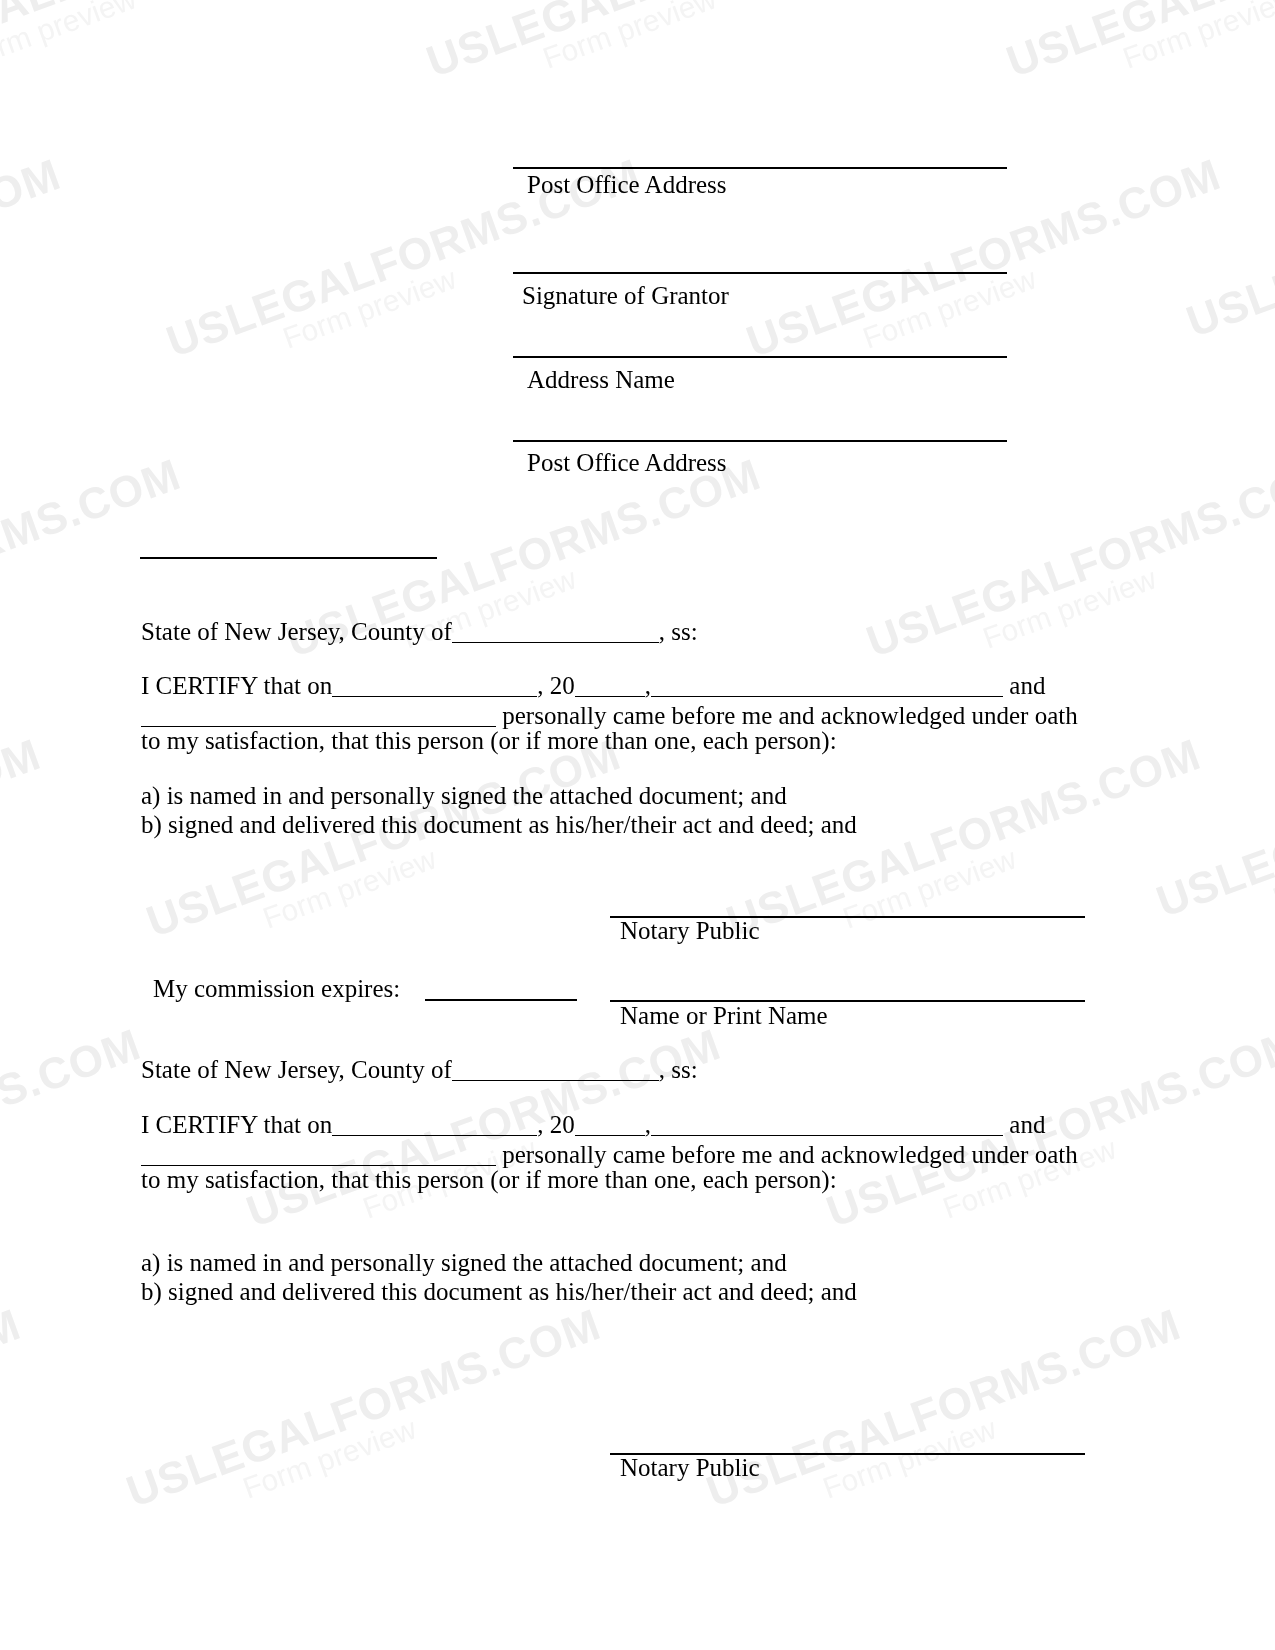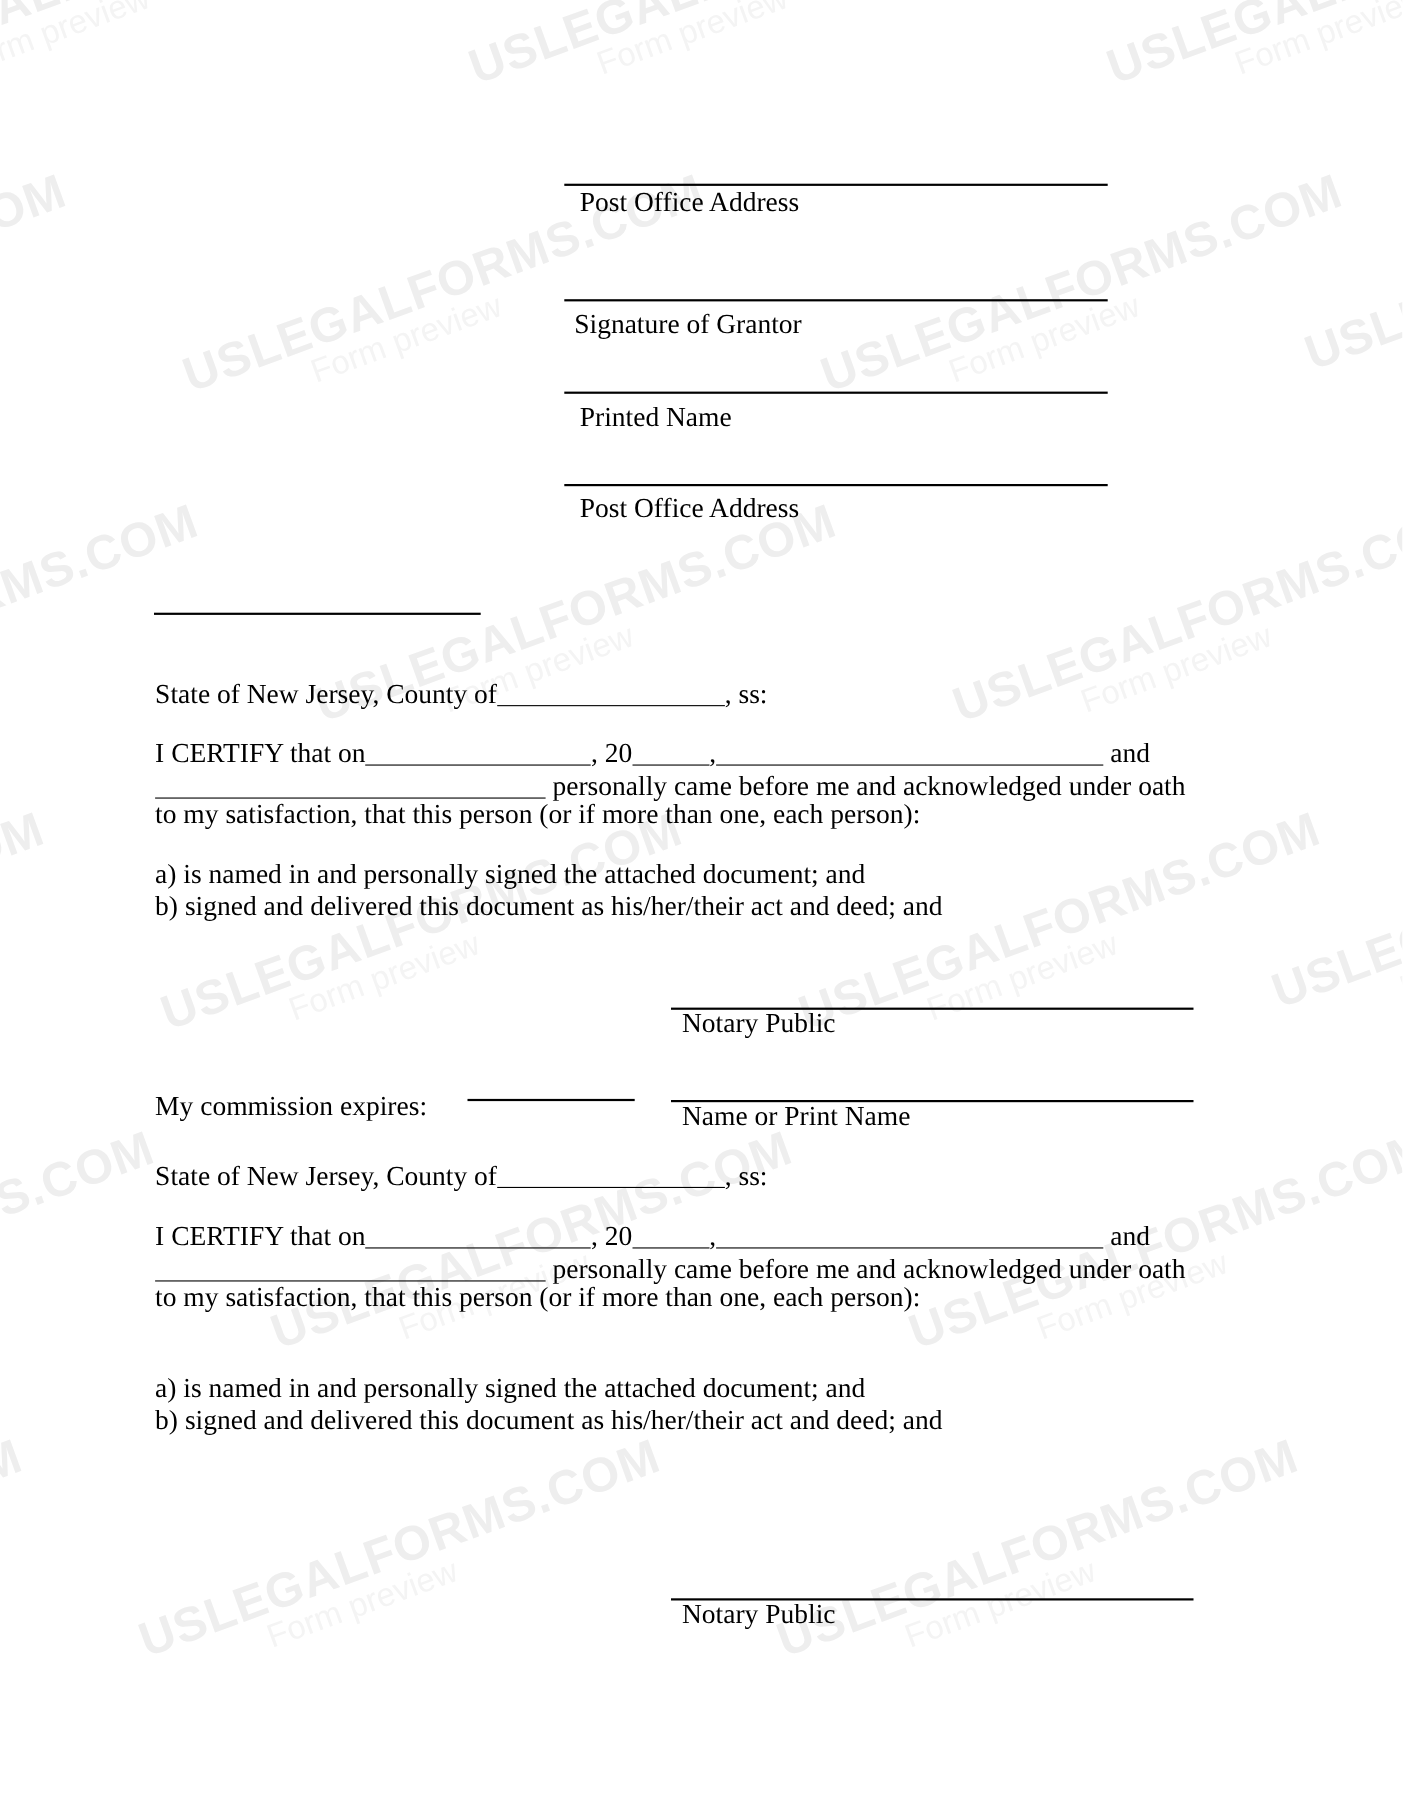--- a/index.html
+++ b/index.html
@@ -187,21 +187,21 @@
 
   <div class="content">
 
     <div class="rule" style="left:513px; top:167px; width:494px;"></div>
     <div class="lbl" style="left:527px; top:172px;">Post Office Address</div>
 
     <div class="rule" style="left:513px; top:272px; width:494px;"></div>
     <div class="lbl" style="left:522px; top:283px;">Signature of Grantor</div>
 
     <div class="rule" style="left:513px; top:356px; width:494px;"></div>
-    <div class="lbl" style="left:527px; top:367px;">Printed Name</div>
+    <div class="lbl" style="left:527px; top:367px;">Address Name</div>
 
     <div class="rule" style="left:513px; top:440px; width:494px;"></div>
     <div class="lbl" style="left:527px; top:450px;">Post Office Address</div>
 
     <div class="rule" style="left:140px; top:557px; width:297px;"></div>
 
     <div class="para" style="left:141px; top:617px;">
       <span>State of New Jersey, County of</span><span class="blank w-county"></span><span>, ss:</span>
     </div>
 
@@ -214,21 +214,21 @@
     </div>
 
     <div class="para" style="left:141px; top:726px;">to my satisfaction, that this person (or if more than one, each person):</div>
 
     <div class="para" style="left:141px; top:781px;">a) is named in and personally signed the attached document; and</div>
     <div class="para" style="left:141px; top:810px;">b) signed and delivered this document as his/her/their act and deed; and</div>
 
     <div class="rule" style="left:610px; top:916px; width:475px;"></div>
     <div class="lbl" style="left:620px; top:918px;">Notary Public</div>
 
-    <div class="lbl" style="left:141px; top:976px;margin-top:18px;">My commission expires:</div>
+    <div class="lbl" style="left:153px; top:976px;">My commission expires:</div>
     <div class="rule" style="left:425px; top:999px; width:152px; border-top-width:2px;"></div>
 
     <div class="rule" style="left:610px; top:1000px; width:475px;"></div>
     <div class="lbl" style="left:620px; top:1003px;">Name or Print Name</div>
 
     <div class="para" style="left:141px; top:1055px;">
       <span>State of New Jersey, County of</span><span class="blank w-county"></span><span>, ss:</span>
     </div>
 
     <div class="para" style="left:141px; top:1110px;">

